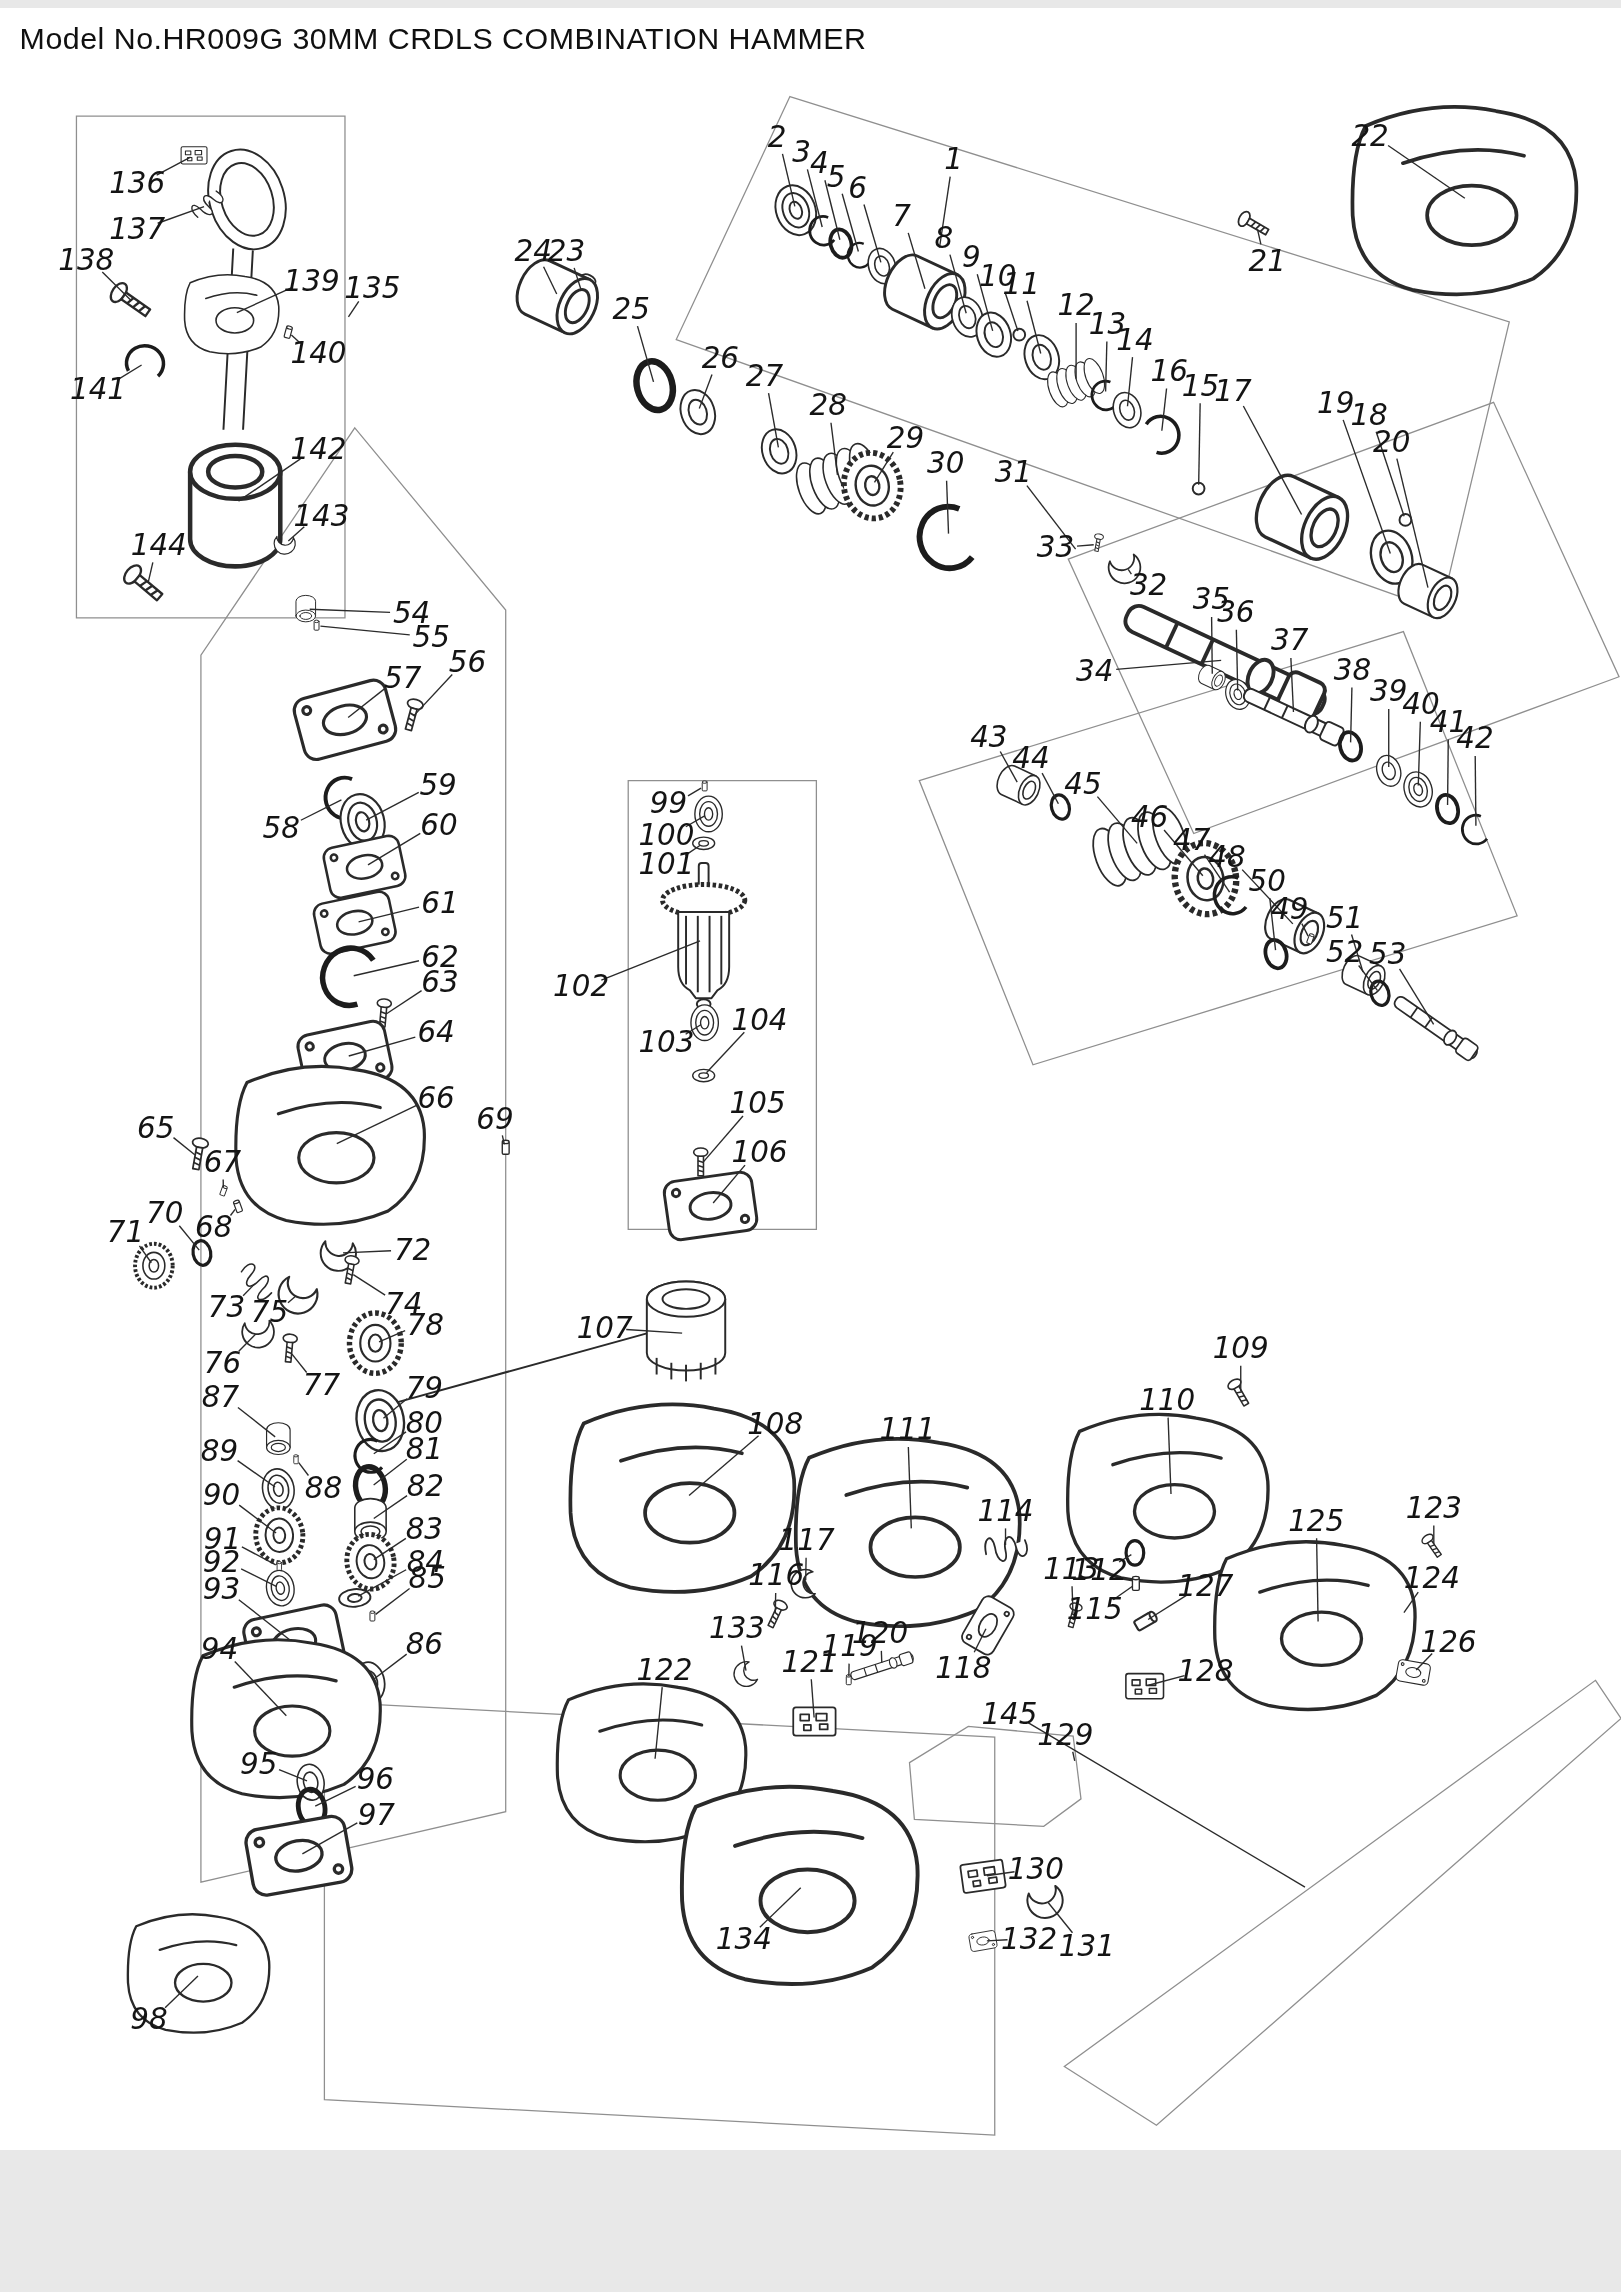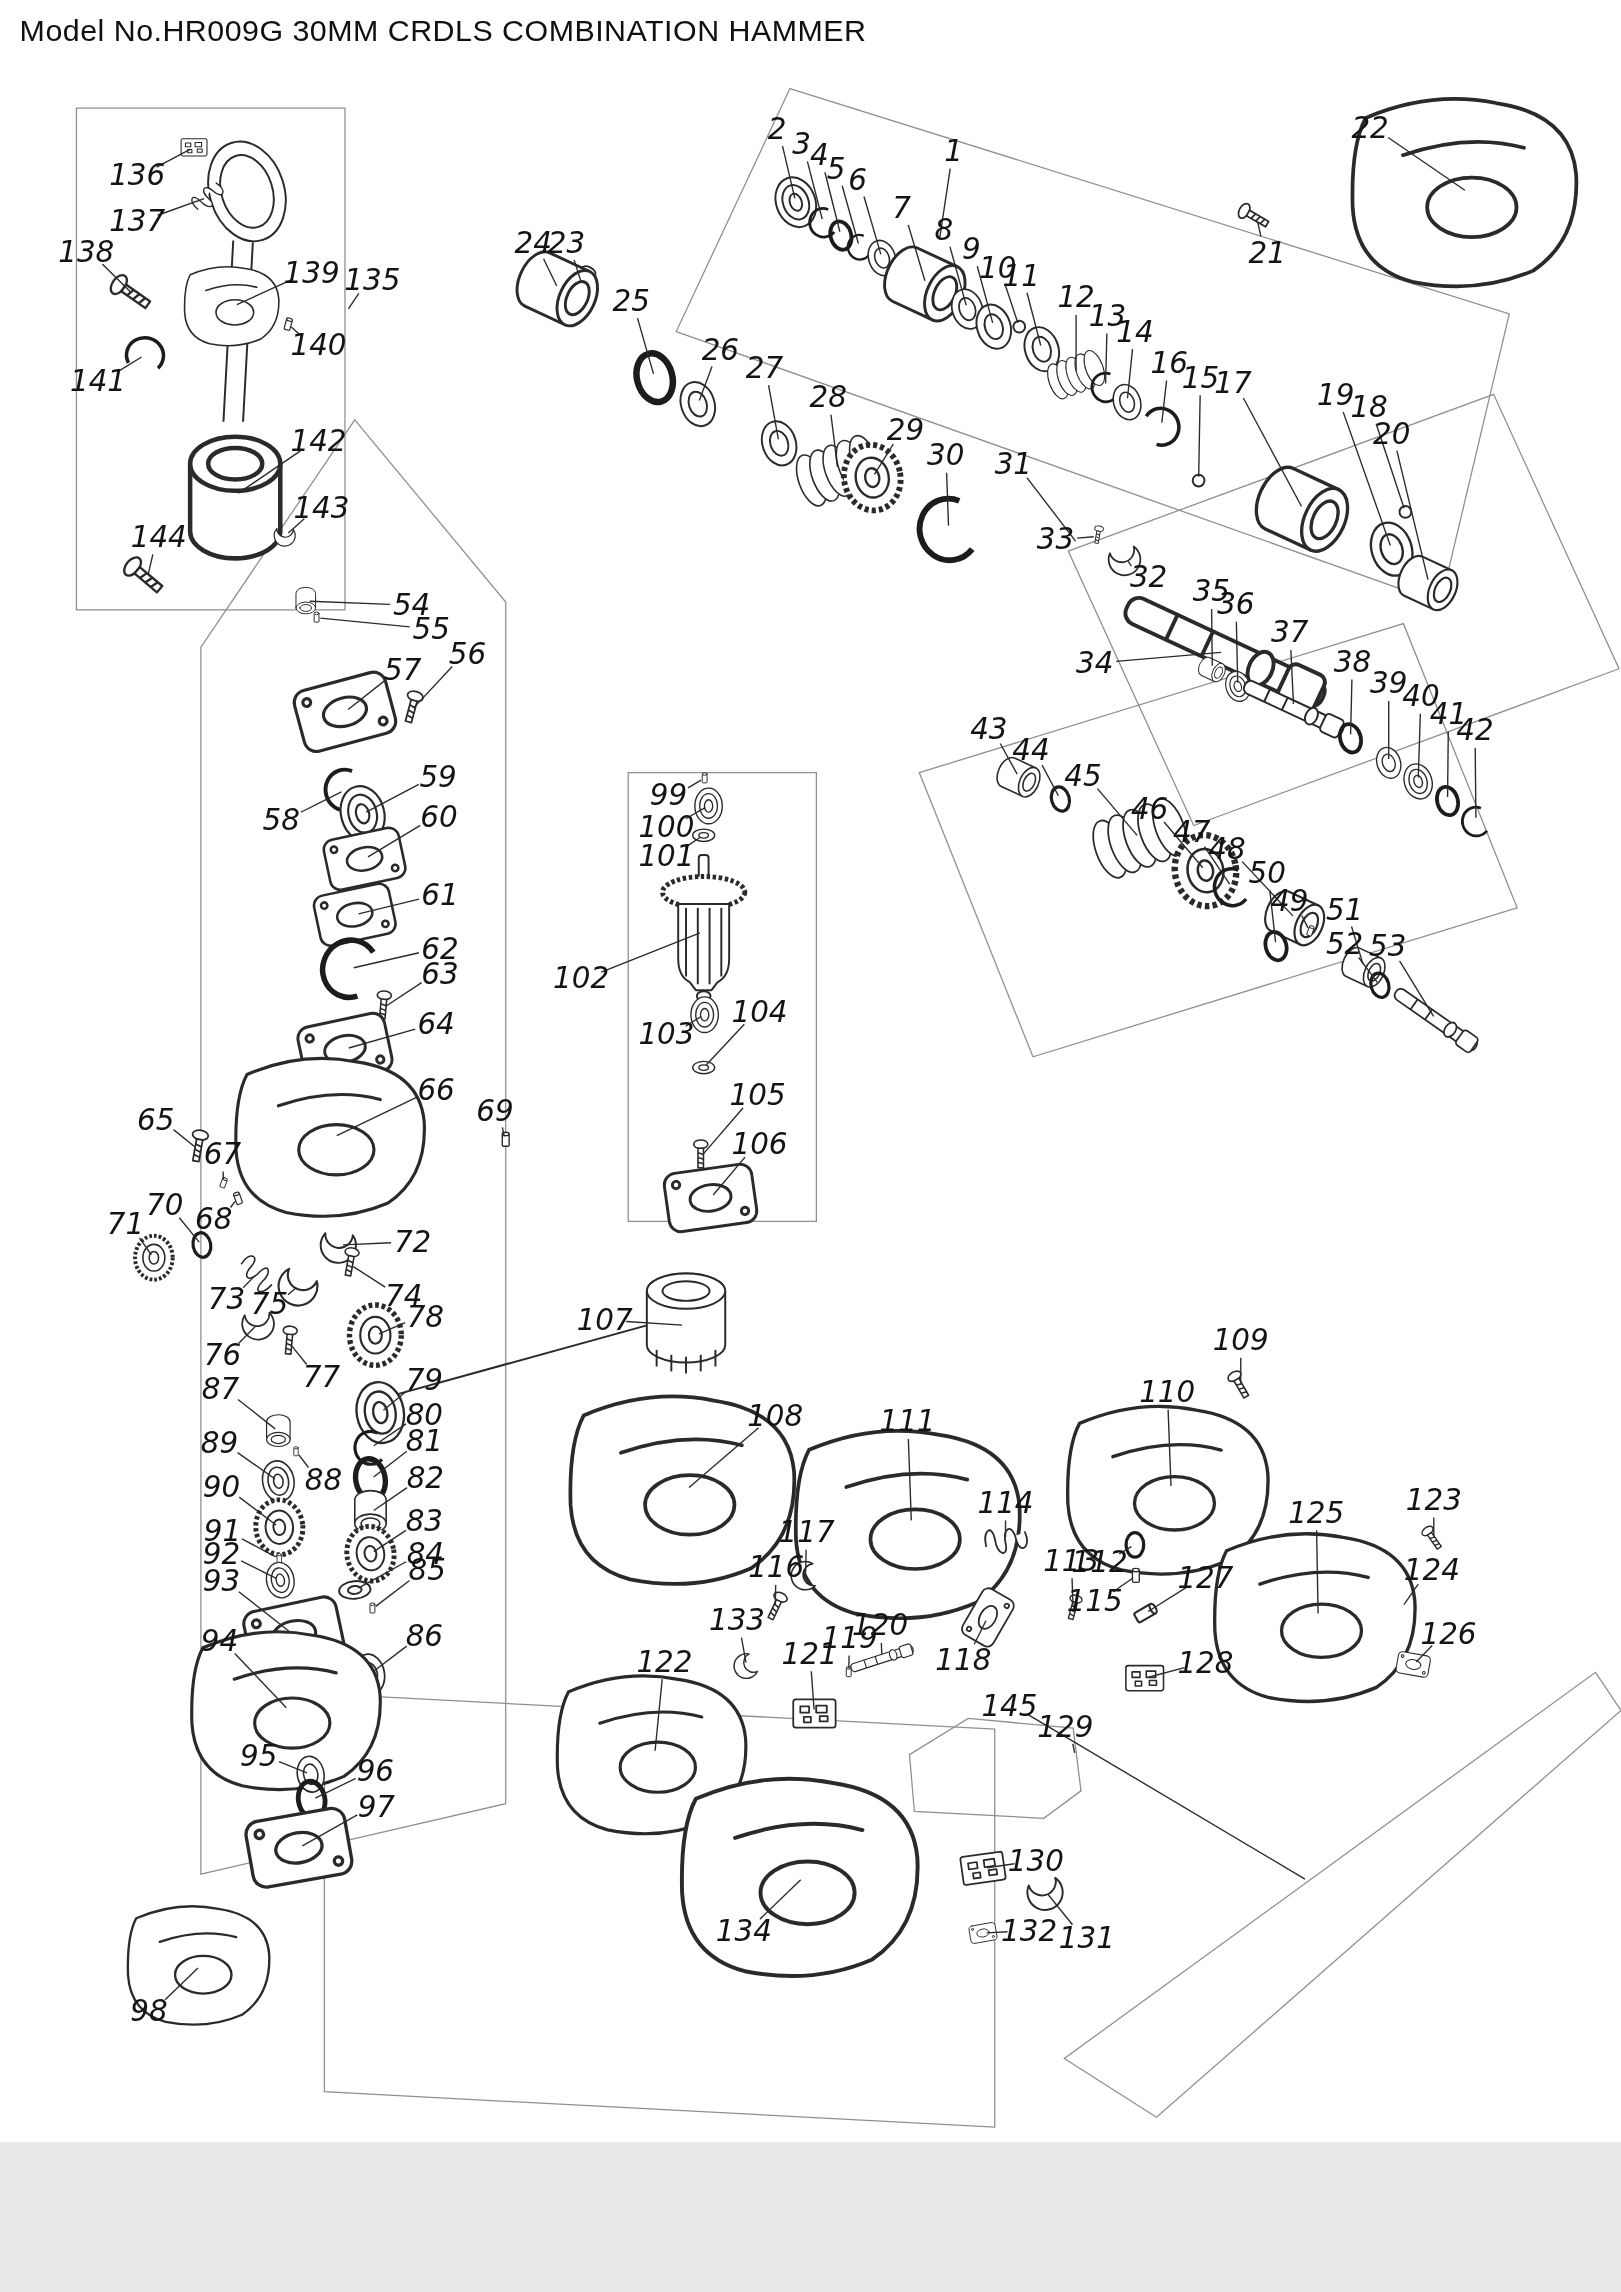--- a/index.html
+++ b/index.html
@@ -1,16 +1,16 @@
 <!DOCTYPE html>
 <html><head>
 <meta charset="utf-8">
 <style>
   html,body{margin:0;padding:0;background:#e8e8e8;}
-  .page{width:1621px;height:2142px;background:#ffffff;position:relative;margin:0 auto;
+  .page{width:1621px;height:2142px;background:#ffffff;position:relative;margin:8px auto;
         font-family:"Liberation Sans",sans-serif;}
   svg{display:block}
   .diagram-title{font-family:"Liberation Sans",sans-serif;font-size:31px;fill:#101010;letter-spacing:.5px;}
   .plabel{font-family:"DejaVu Sans",sans-serif;font-style:italic;font-size:30px;fill:#141414;}
   .leader{stroke:#2b2b2b;stroke-width:1.4;fill:none;}
   .gbox{fill:none;stroke:#8f8f8f;stroke-width:1.3;}
   .part{stroke:#2a2a2a;stroke-width:2;fill:#ffffff;stroke-linejoin:round;stroke-linecap:round;}
   .teeth{fill:#fff;stroke:#2a2a2a;stroke-width:5;stroke-dasharray:3.5 2.6;}
   .thick{fill:none;stroke:#1c1c1c;stroke-width:5.5;}
   .cthick{fill:none;stroke:#1c1c1c;stroke-width:4;}

